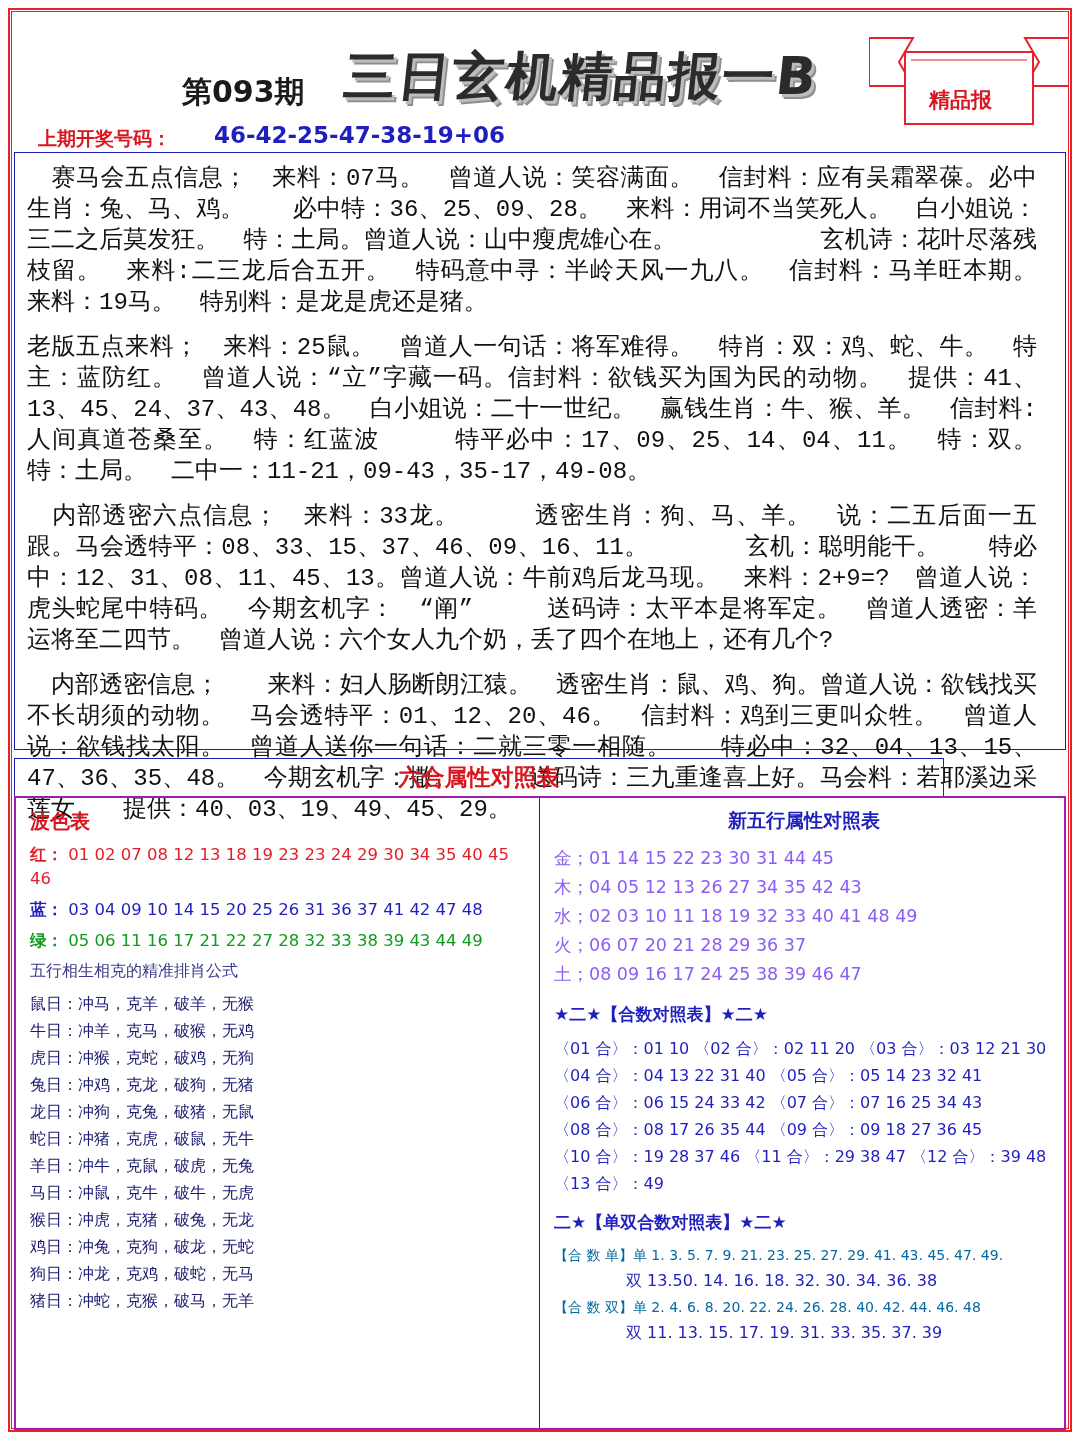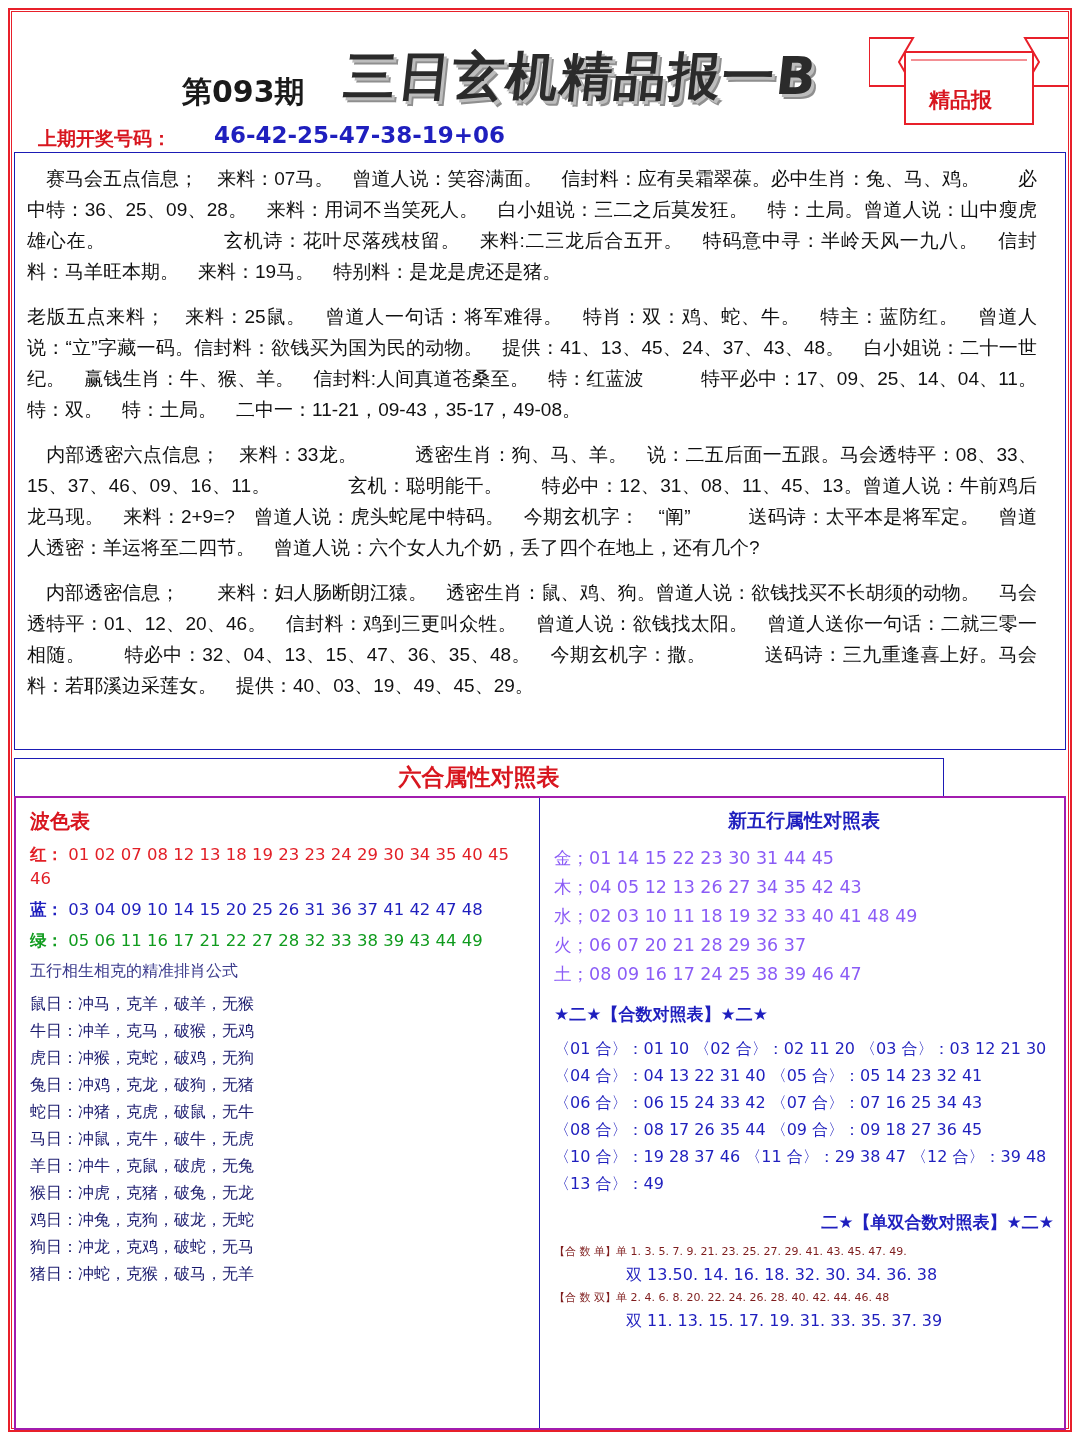--- a/index.html
+++ b/index.html
@@ -66,26 +66,26 @@
   }
 
   
   .body-box {
     position:absolute; left:14px; top:152px; width:1052px; height:598px;
     border:1px solid #1b1bb5;
     background:#fff;
     padding:10px 12px 0 12px;
   }
   .para {
-    font-size:19px;
+    font-size:24px;
     line-height:31px;
     color:#111;
     text-align:justify;
     margin:0 16px 14px 0;
-    font-family:Liberation Sans, sans-serif;
+    font-family:Liberation Mono, monospace;
   }
   .para:first-child { text-indent:0; }
 
   
   .sec-title-box {
     position:absolute; left:14px; top:758px; width:930px; height:38px;
     border:1px solid #1b1bb5; border-bottom:none;
     display:flex; align-items:center; justify-content:center;
   }
   .sec-title {
@@ -120,22 +120,22 @@
 
   .nw-title {
     font-size:19px; font-weight:bold; color:#1f1fbe;
     text-align:center; margin:2px 0 10px 0;
   }
   .nw-row { font-size:17.5px; line-height:29px; color:#8b5cf6; white-space:nowrap; }
   .hs-title {
     font-size:17px; font-weight:bold; color:#1f1fbe; margin:14px 0 9px 0;
   }
   .hs-row { font-size:16px; line-height:27px; color:#1f1fbe; white-space:nowrap; }
-  .sd-title { font-size:17px; font-weight:bold; color:#1f1fbe; margin:14px 0 8px 0;text-align:right; }
-  .sd-row { font-size:11px; line-height:20px; color:#7f1d1d; }
+  .sd-title { font-size:17px; font-weight:bold; color:#1f1fbe; margin:14px 0 8px 0; }
+  .sd-row { font-size:14px; line-height:26px; color:#0369a1; }
   .sd-row2 { font-size:16px; line-height:26px; color:#1f1fbe; padding-left:72px; }
 </style>
 </head>
 <body>
 
 <div class="page">
 
   <div class="frame"></div>
   <div class="frame-inner"></div>
 
@@ -189,23 +189,24 @@
         <span class="k">绿：</span>
         <span class="v">05 06 11 16 17 21 22 27 28 32 33 38 39 43 44 49</span>
       </div>
 
       <div class="formula-title">五行相生相克的精准排肖公式</div>
 
       <div class="zodiac-line">鼠日：冲马，克羊，破羊，无猴</div>
       <div class="zodiac-line">牛日：冲羊，克马，破猴，无鸡</div>
       <div class="zodiac-line">虎日：冲猴，克蛇，破鸡，无狗</div>
       <div class="zodiac-line">兔日：冲鸡，克龙，破狗，无猪</div>
+      <div class="zodiac-line">龙日：冲狗，克兔，破猪，无鼠</div>
       <div class="zodiac-line">蛇日：冲猪，克虎，破鼠，无牛</div>
+      <div class="zodiac-line">羊日：冲牛，克鼠，破虎，无兔</div>
       <div class="zodiac-line">马日：冲鼠，克牛，破牛，无虎</div>
-      <div class="zodiac-line">羊日：冲牛，克鼠，破虎，无兔</div>
       <div class="zodiac-line">猴日：冲虎，克猪，破兔，无龙</div>
       <div class="zodiac-line">鸡日：冲兔，克狗，破龙，无蛇</div>
       <div class="zodiac-line">狗日：冲龙，克鸡，破蛇，无马</div>
       <div class="zodiac-line">猪日：冲蛇，克猴，破马，无羊</div>
     </div>
 
     <div class="col-right">
       <div class="nw-title">新五行属性对照表</div>
 
       <div class="nw-row">金；01  14  15  22  23  30  31  44  45</div>

